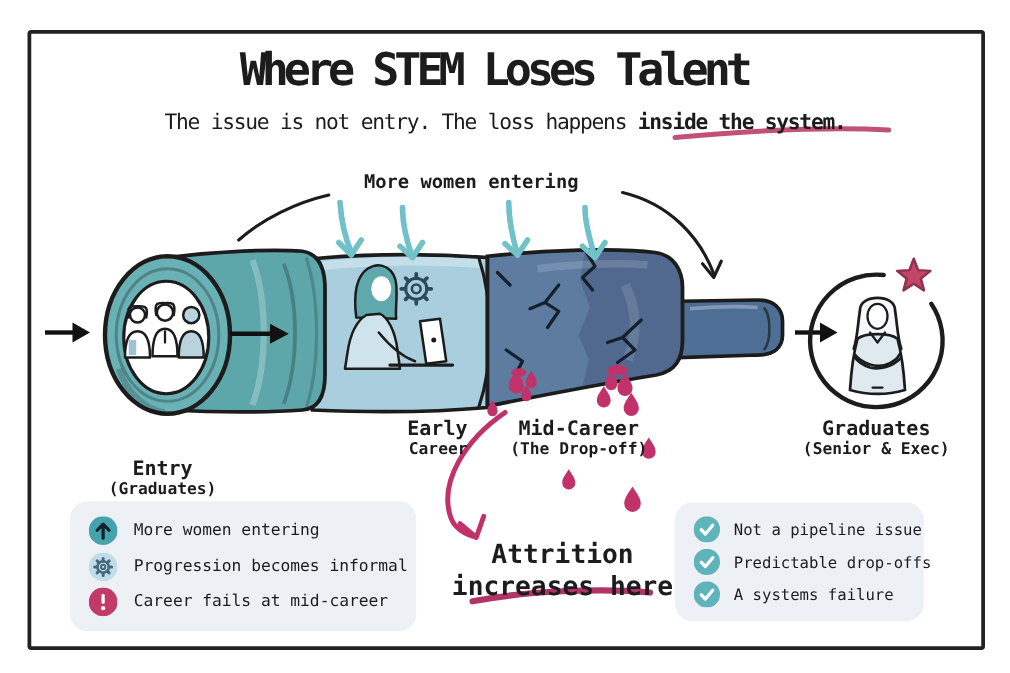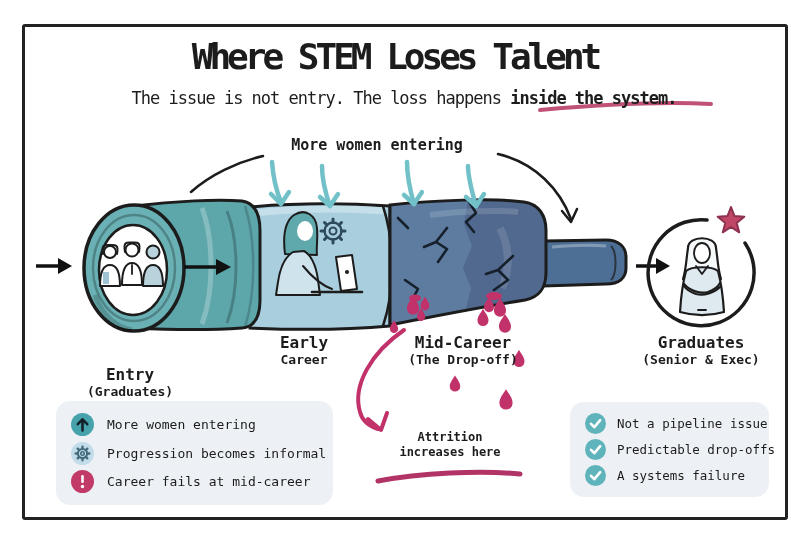--- a/index.html
+++ b/index.html
@@ -13,30 +13,30 @@
          font-size:36px;font-weight:bold;letter-spacing:-4px;white-space:nowrap;}
   .subtitle{position:absolute;left:0;top:88px;width:808px;text-align:center;
             font-size:17px;letter-spacing:-1px;white-space:nowrap;}
   .subtitle .em{font-weight:bold;}
   .toplabel{position:absolute;left:277px;top:136px;width:200px;text-align:center;
             font-size:15px;font-weight:bold;white-space:nowrap;}
   .stage{position:absolute;top:333px;text-align:center;font-weight:bold;line-height:1.2;}
   .stage .l1{font-size:16px;white-space:nowrap;}
   .stage .l2{font-size:13px;white-space:nowrap;}
   .stage-entry{left:60px;width:140px;margin-top:32px;}
-  .stage-early{left:234px;width:140px;}
+  .stage-early{left:234px;width:140px;text-align:right;}
   .stage-mid{left:383px;width:160px;}
   .stage-lead{left:620px;width:162px;}
   .attrition{position:absolute;left:350px;top:430px;width:200px;text-align:center;
-             font-weight:bold;font-size:12px;line-height:1.25;}
+             font-weight:bold;font-size:21px;line-height:1.25;}
   .panel{position:absolute;background:#edf1f5;border-radius:14px;
          display:flex;flex-direction:column;justify-content:space-evenly;
          box-sizing:border-box;padding:6px 10px 6px 15px;}
   .panel-left{left:56px;top:401px;width:277px;height:104px;}
-  .panel-right{left:570px;top:402px;width:199px;height:95px;}
+  .panel-right{left:540px;top:402px;width:199px;height:95px;}
   .prow{display:flex;align-items:center;gap:13px;}
   .prow .lbl{font-size:13px;white-space:nowrap;}
   .panel-right .prow{gap:11px;}
   .panel-right .lbl{font-size:12.5px;}
   .icn{flex:0 0 auto;display:block;}
 </style>
 </head>
 <body>
 
 <div class="page">

